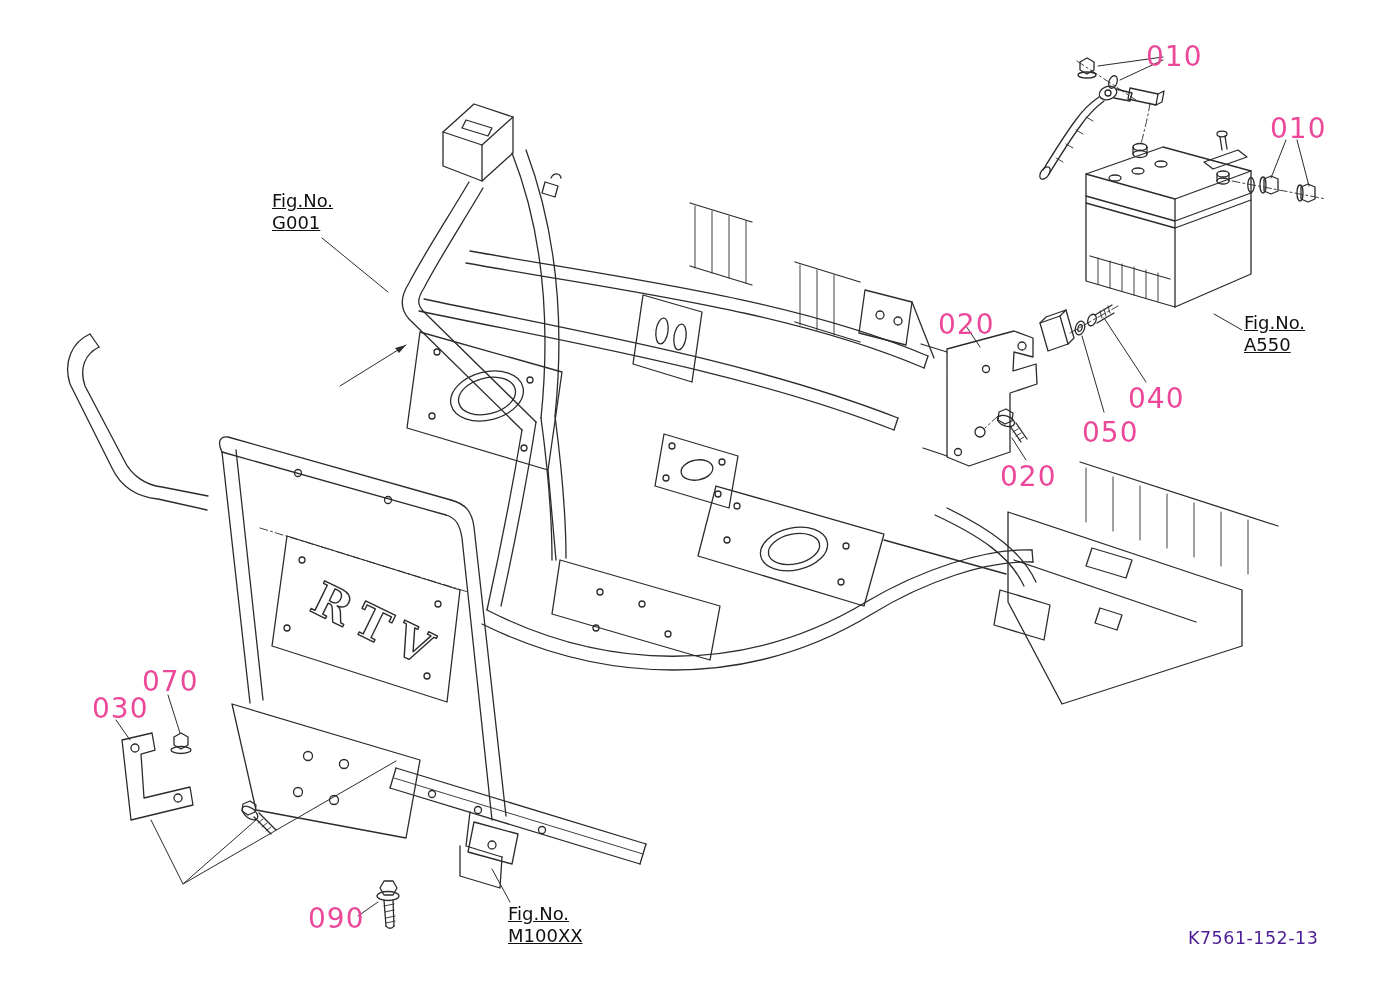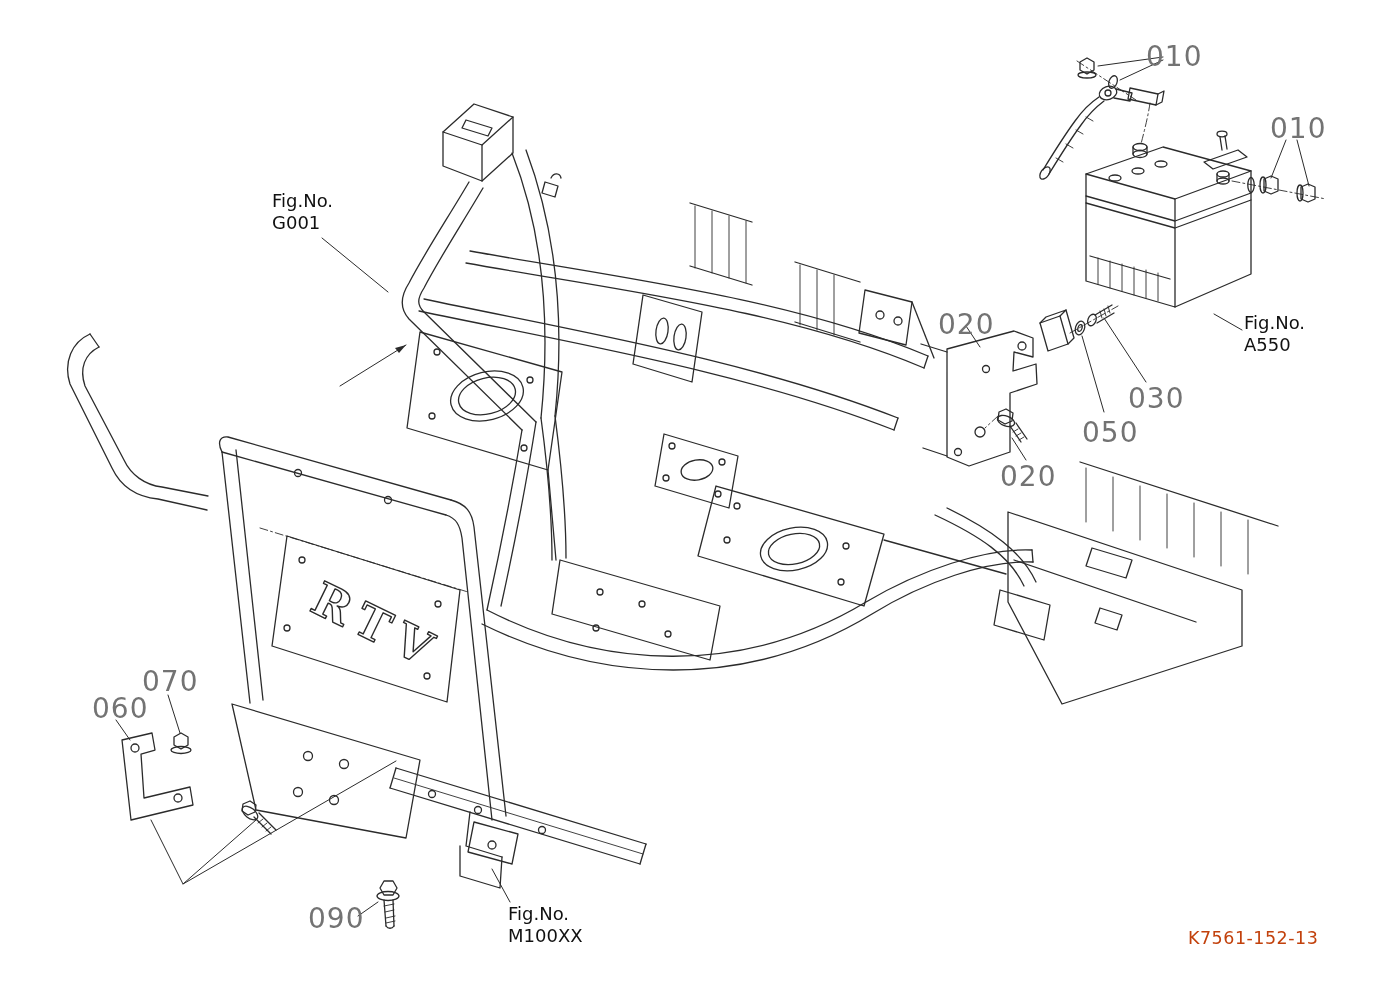--- a/index.html
+++ b/index.html
@@ -10,35 +10,36 @@
     background:#ffffff;
     overflow:hidden;
     font-family:"DejaVu Sans", "Liberation Sans", sans-serif;
     color:#1a1a1a;
   }
   .art { position:absolute; left:0; top:0; }
   .callout {
     position:absolute;
     font-size:28px;
     letter-spacing:1px;
-    color:#737373;
+    color:#ec4899;
     white-space:nowrap;
   }
   .figref {
     position:absolute;
     font-size:18px;
     line-height:1.24;
     color:#111;
     white-space:nowrap;
+    text-decoration:underline;
   }
   .code {
     position:absolute;
     font-size:17.5px;
     letter-spacing:0.5px;
-    color:#c2410c;
+    color:#4c1d95;
     white-space:nowrap;
   }
   .rtv {
     font-family:"DejaVu Serif", "Liberation Serif", serif;
     font-weight:bold;
     font-size:46px;
     letter-spacing:10px;
     fill:none;
     stroke:#2b2b2b;
     stroke-width:1.4px;
@@ -304,23 +305,23 @@
         <path d="M183,884 L256,820"></path>
       </g>
 
     </g>
   </svg>
 
   <div class="callout" style="left:1146px; top:40px">010</div>
   <div class="callout" style="left:1270px; top:112px">010</div>
   <div class="callout" style="left:938px; top:308px">020</div>
   <div class="callout" style="left:1000px; top:460px">020</div>
-  <div class="callout" style="left:1128px; top:382px">030</div>
+  <div class="callout" style="left:1128px; top:382px">040</div>
   <div class="callout" style="left:1082px; top:416px">050</div>
-  <div class="callout" style="left:92px; top:692px">060</div>
+  <div class="callout" style="left:92px; top:692px">030</div>
   <div class="callout" style="left:308px; top:902px">090</div>
   <div class="callout" style="left:142px; top:665px">070</div>
 
   <div class="figref" style="left:272px; top:190px">
     <span>Fig.No.</span><br>
     <span>G001</span>
   </div>
   <div class="figref" style="left:1244px; top:312px">
     <span>Fig.No.</span><br>
     <span>A550</span>

